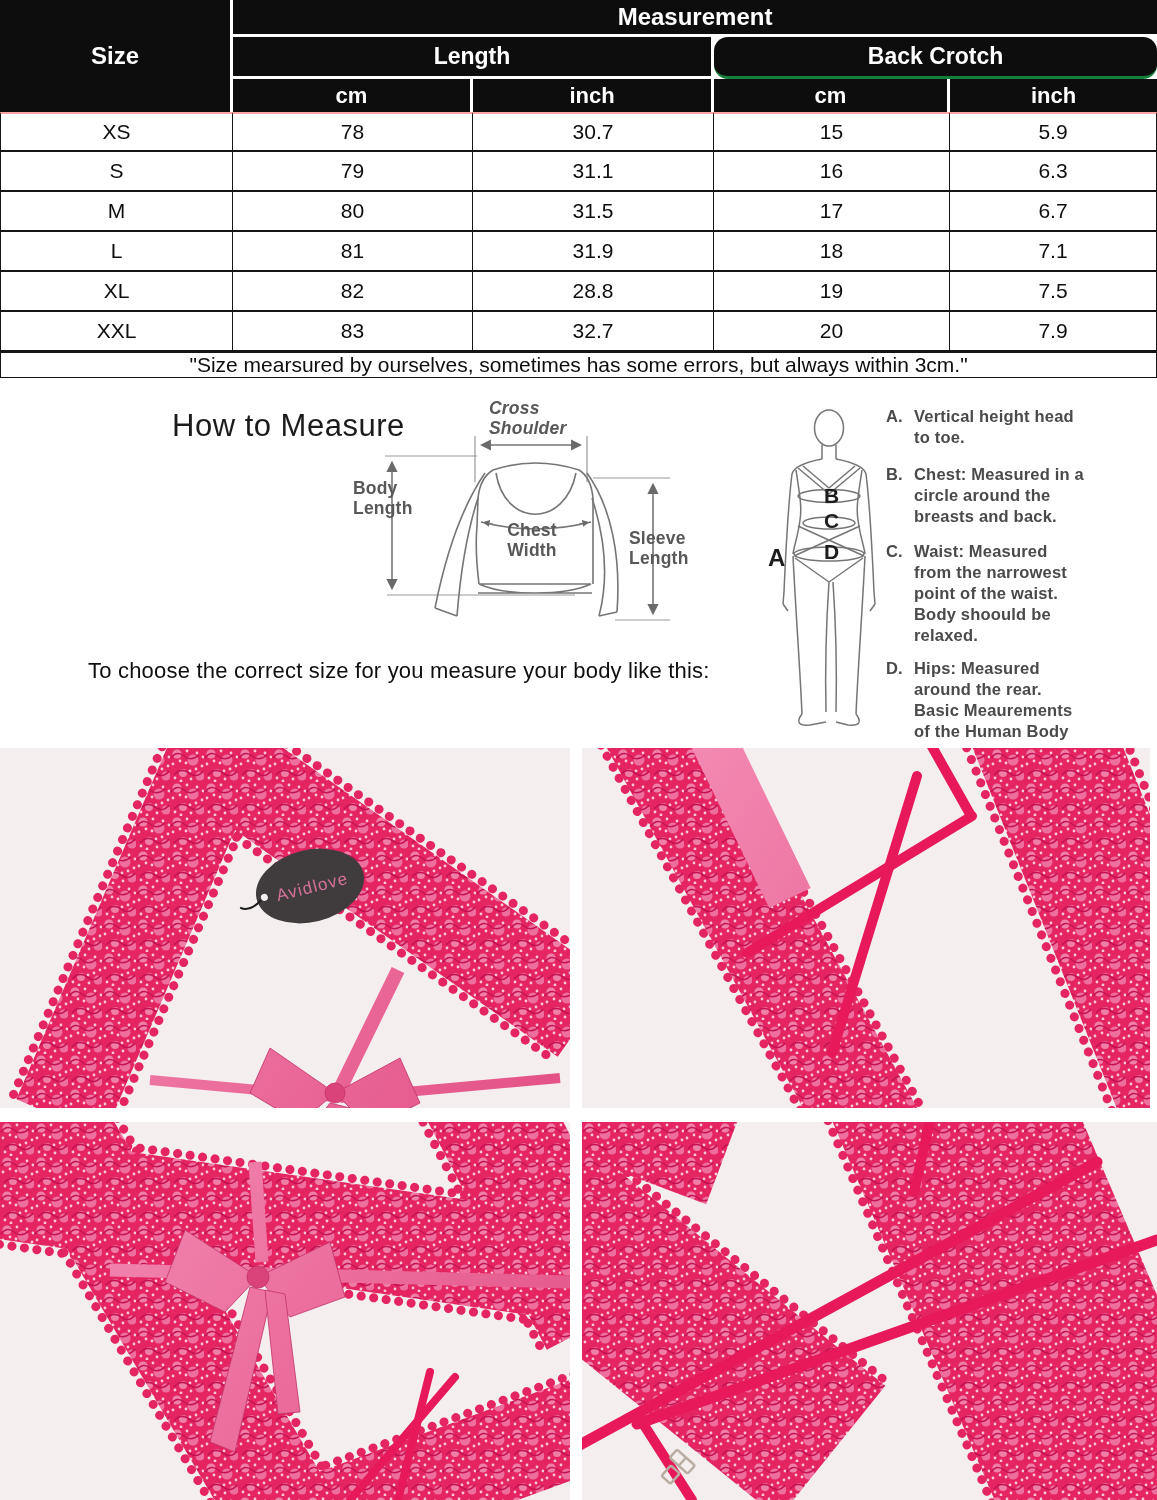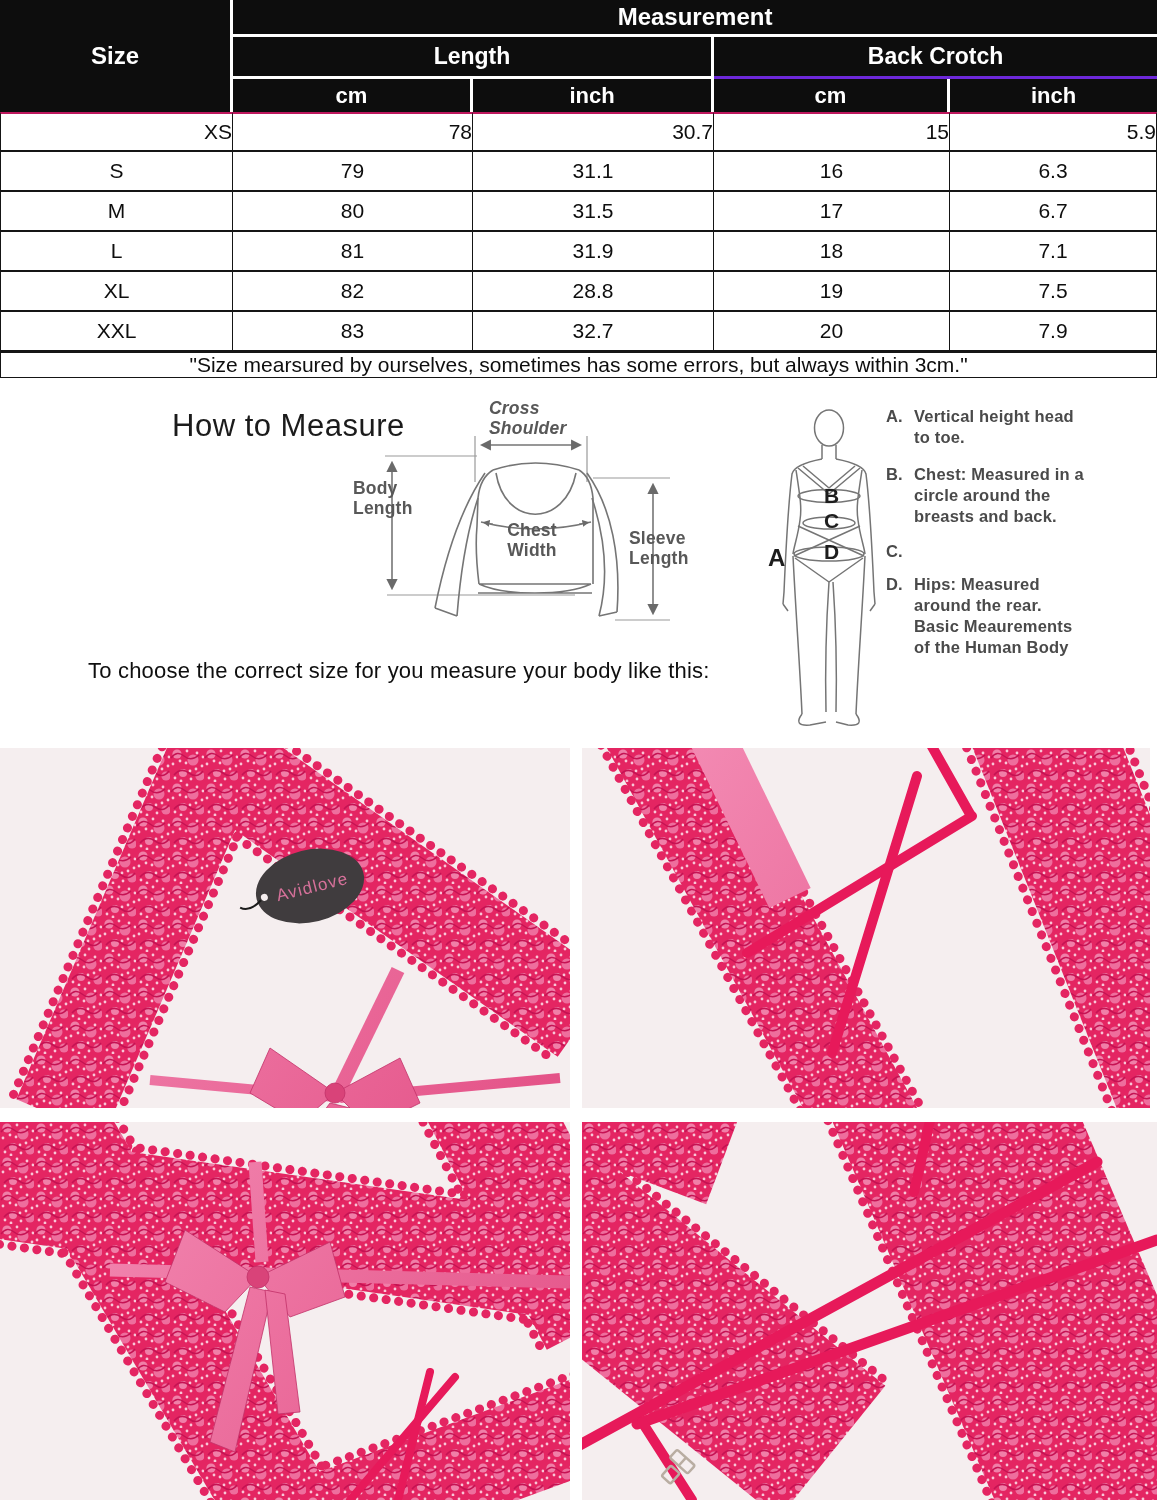--- a/index.html
+++ b/index.html
@@ -7,29 +7,29 @@
         font-family:"Liberation Sans",sans-serif;}
 
   
   table.size-table{position:absolute;left:0;top:0;width:1157px;border-collapse:separate;
         border-spacing:0;table-layout:fixed;}
   table.size-table th, table.size-table td{box-sizing:border-box;text-align:center;vertical-align:middle;padding:0;}
   th.hcell{background:#0d0d0d;color:#fff;font-weight:700;font-size:23px;}
   th.size-h{border-right:3px solid #fff;font-size:24px;}
   th.meas-h{border-bottom:3px solid #fff;font-size:24px;}
   th.len-h{border-right:3px solid #fff;border-bottom:3px solid #fff;}
-  th.bc-h{border-bottom:3px solid #6d28d9;}
+  th.bc-h{border-bottom:3px solid #15803d;border-radius:14px;}
   th.unit-h{font-size:22px;}
   th.unit-r{border-right:3px solid #fff;}
   tr.r1{height:37px;} tr.r2{height:42px;} tr.r3{height:33px;}
   tr.drow{height:40px;}
   tr.drow td{background:#fff;color:#0e0e0e;font-size:21px;
         border-right:1px solid #151515;border-bottom:2px solid #151515;}
   tr.drow td:first-child{border-left:1px solid #151515;}
-  tr.drow.first td{border-top:2px solid #be185d;text-align:right;}
+  tr.drow.first td{border-top:2px solid #fca5a5;}
   tr.note-row{height:26px;}
   tr.note-row td{background:#fff;color:#0e0e0e;font-size:21px;border-top:1px solid #151515;
         border-bottom:3px solid #151515;border-left:1px solid #151515;border-right:1px solid #151515;}
 
   
   .measure-section{position:absolute;left:0;top:378px;width:1157px;height:368px;background:#fff;}
   .how-title{position:absolute;left:172px;top:30px;font-size:31px;color:#1b1b1b;letter-spacing:.5px;}
   .instruction{position:absolute;left:88px;top:280px;font-size:22px;color:#0f0f0f;letter-spacing:.2px;}
   .g-label{position:absolute;font-size:17.5px;line-height:20px;font-weight:700;color:#585858;letter-spacing:.2px;}
   .lbl-cross{left:489px;top:20px;width:95px;font-style:italic;}
@@ -201,20 +201,27 @@
       <div class="pt mt16">
         <div class="pt-label">B.</div>
         <div class="pt-lines">
           <div>Chest: Measured in a</div>
           <div>circle around the</div>
           <div>breasts and back.</div>
         </div>
       </div>
       <div class="pt mt14">
         <div class="pt-label">C.</div>
+        <div class="pt-lines">
+          <div>Waist: Measured</div>
+          <div>from the narrowest</div>
+          <div>point of the waist.</div>
+          <div>Body shoould be</div>
+          <div>relaxed.</div>
+        </div>
       </div>
       <div class="pt mt12">
         <div class="pt-label">D.</div>
         <div class="pt-lines">
           <div>Hips: Measured</div>
           <div>around the rear.</div>
           <div>Basic Meaurements</div>
           <div>of the Human Body</div>
         </div>
       </div>

